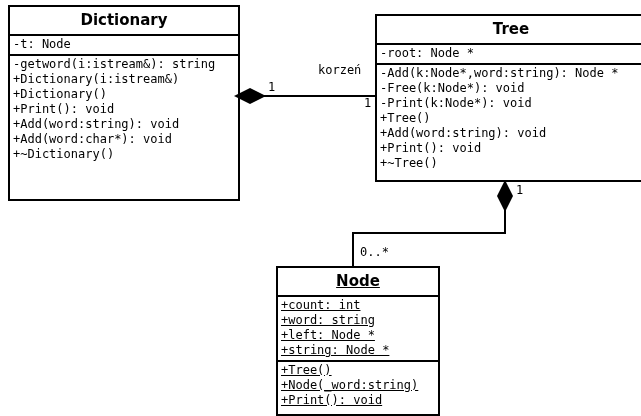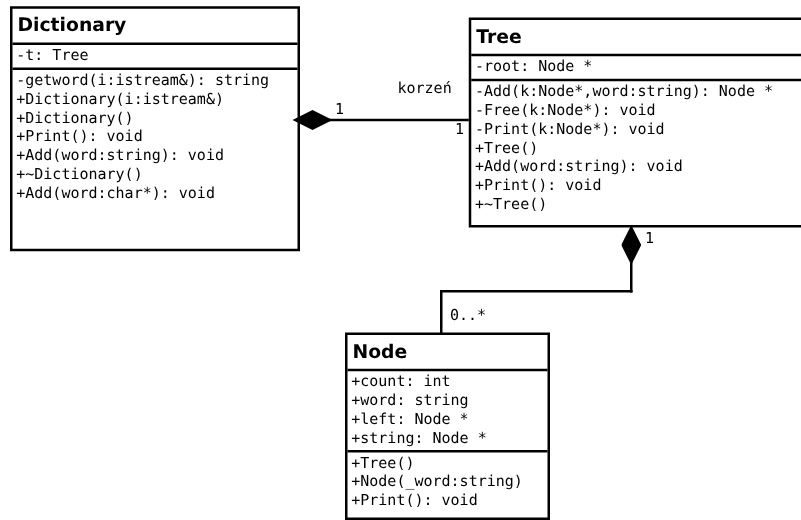--- a/index.html
+++ b/index.html
@@ -20,21 +20,21 @@
   .uml-class {
     position: absolute;
     box-sizing: border-box;
     border: 2px solid #000000;
     background: #ffffff;
   }
   .class-name {
     font-family: "DejaVu Sans", sans-serif;
     font-weight: bold;
     font-size: 15px;
-    text-align: left;
+    text-align: center;
     line-height: 1;
     padding: 6px 4px 6px 4px;
     color: #000000;
     white-space: nowrap;
   }
   .compartment {
     border-top: 2px solid #000000;
     padding: 1px 0 2px 0;
   }
   .member {
@@ -79,50 +79,50 @@
   }
 </style>
 </head>
 <body>
 
 <div id="canvas">
 
   <div class="uml-class" id="cls-dictionary" style="left:8px; top:5px; width:232px; height:196px;">
     <div class="class-name">Dictionary</div>
     <div class="compartment">
-      <div class="member">-t: Tree</div>
+      <div class="member">-t: Node</div>
     </div>
     <div class="compartment">
       <div class="member">-getword(i:istream&amp;): string</div>
       <div class="member">+Dictionary(i:istream&amp;)</div>
       <div class="member">+Dictionary()</div>
       <div class="member">+Print(): void</div>
       <div class="member">+Add(word:string): void</div>
+      <div class="member">+Add(word:char*): void</div>
       <div class="member">+~Dictionary()</div>
-      <div class="member">+Add(word:char*): void</div>
     </div>
   </div>
 
   <div class="uml-class" id="cls-tree" style="left:375px; top:14px; width:272px; height:168px;">
     <div class="class-name">Tree</div>
     <div class="compartment">
       <div class="member">-root: Node *</div>
     </div>
     <div class="compartment">
       <div class="member">-Add(k:Node*,word:string): Node *</div>
       <div class="member">-Free(k:Node*): void</div>
       <div class="member">-Print(k:Node*): void</div>
       <div class="member">+Tree()</div>
       <div class="member">+Add(word:string): void</div>
       <div class="member">+Print(): void</div>
       <div class="member">+~Tree()</div>
     </div>
   </div>
 
-  <div class="uml-class" id="cls-node" style="left:276px; top:266px; width:164px; height:150px;">
+  <div class="uml-class" id="cls-node" style="left:276px; top:266px; width:164px; height:150px;text-decoration:underline;">
     <div class="class-name">Node</div>
     <div class="compartment">
       <div class="member">+count: int</div>
       <div class="member">+word: string</div>
       <div class="member">+left: Node *</div>
       <div class="member">+string: Node *</div>
     </div>
     <div class="compartment">
       <div class="member">+Tree()</div>
       <div class="member">+Node(_word:string)</div>

